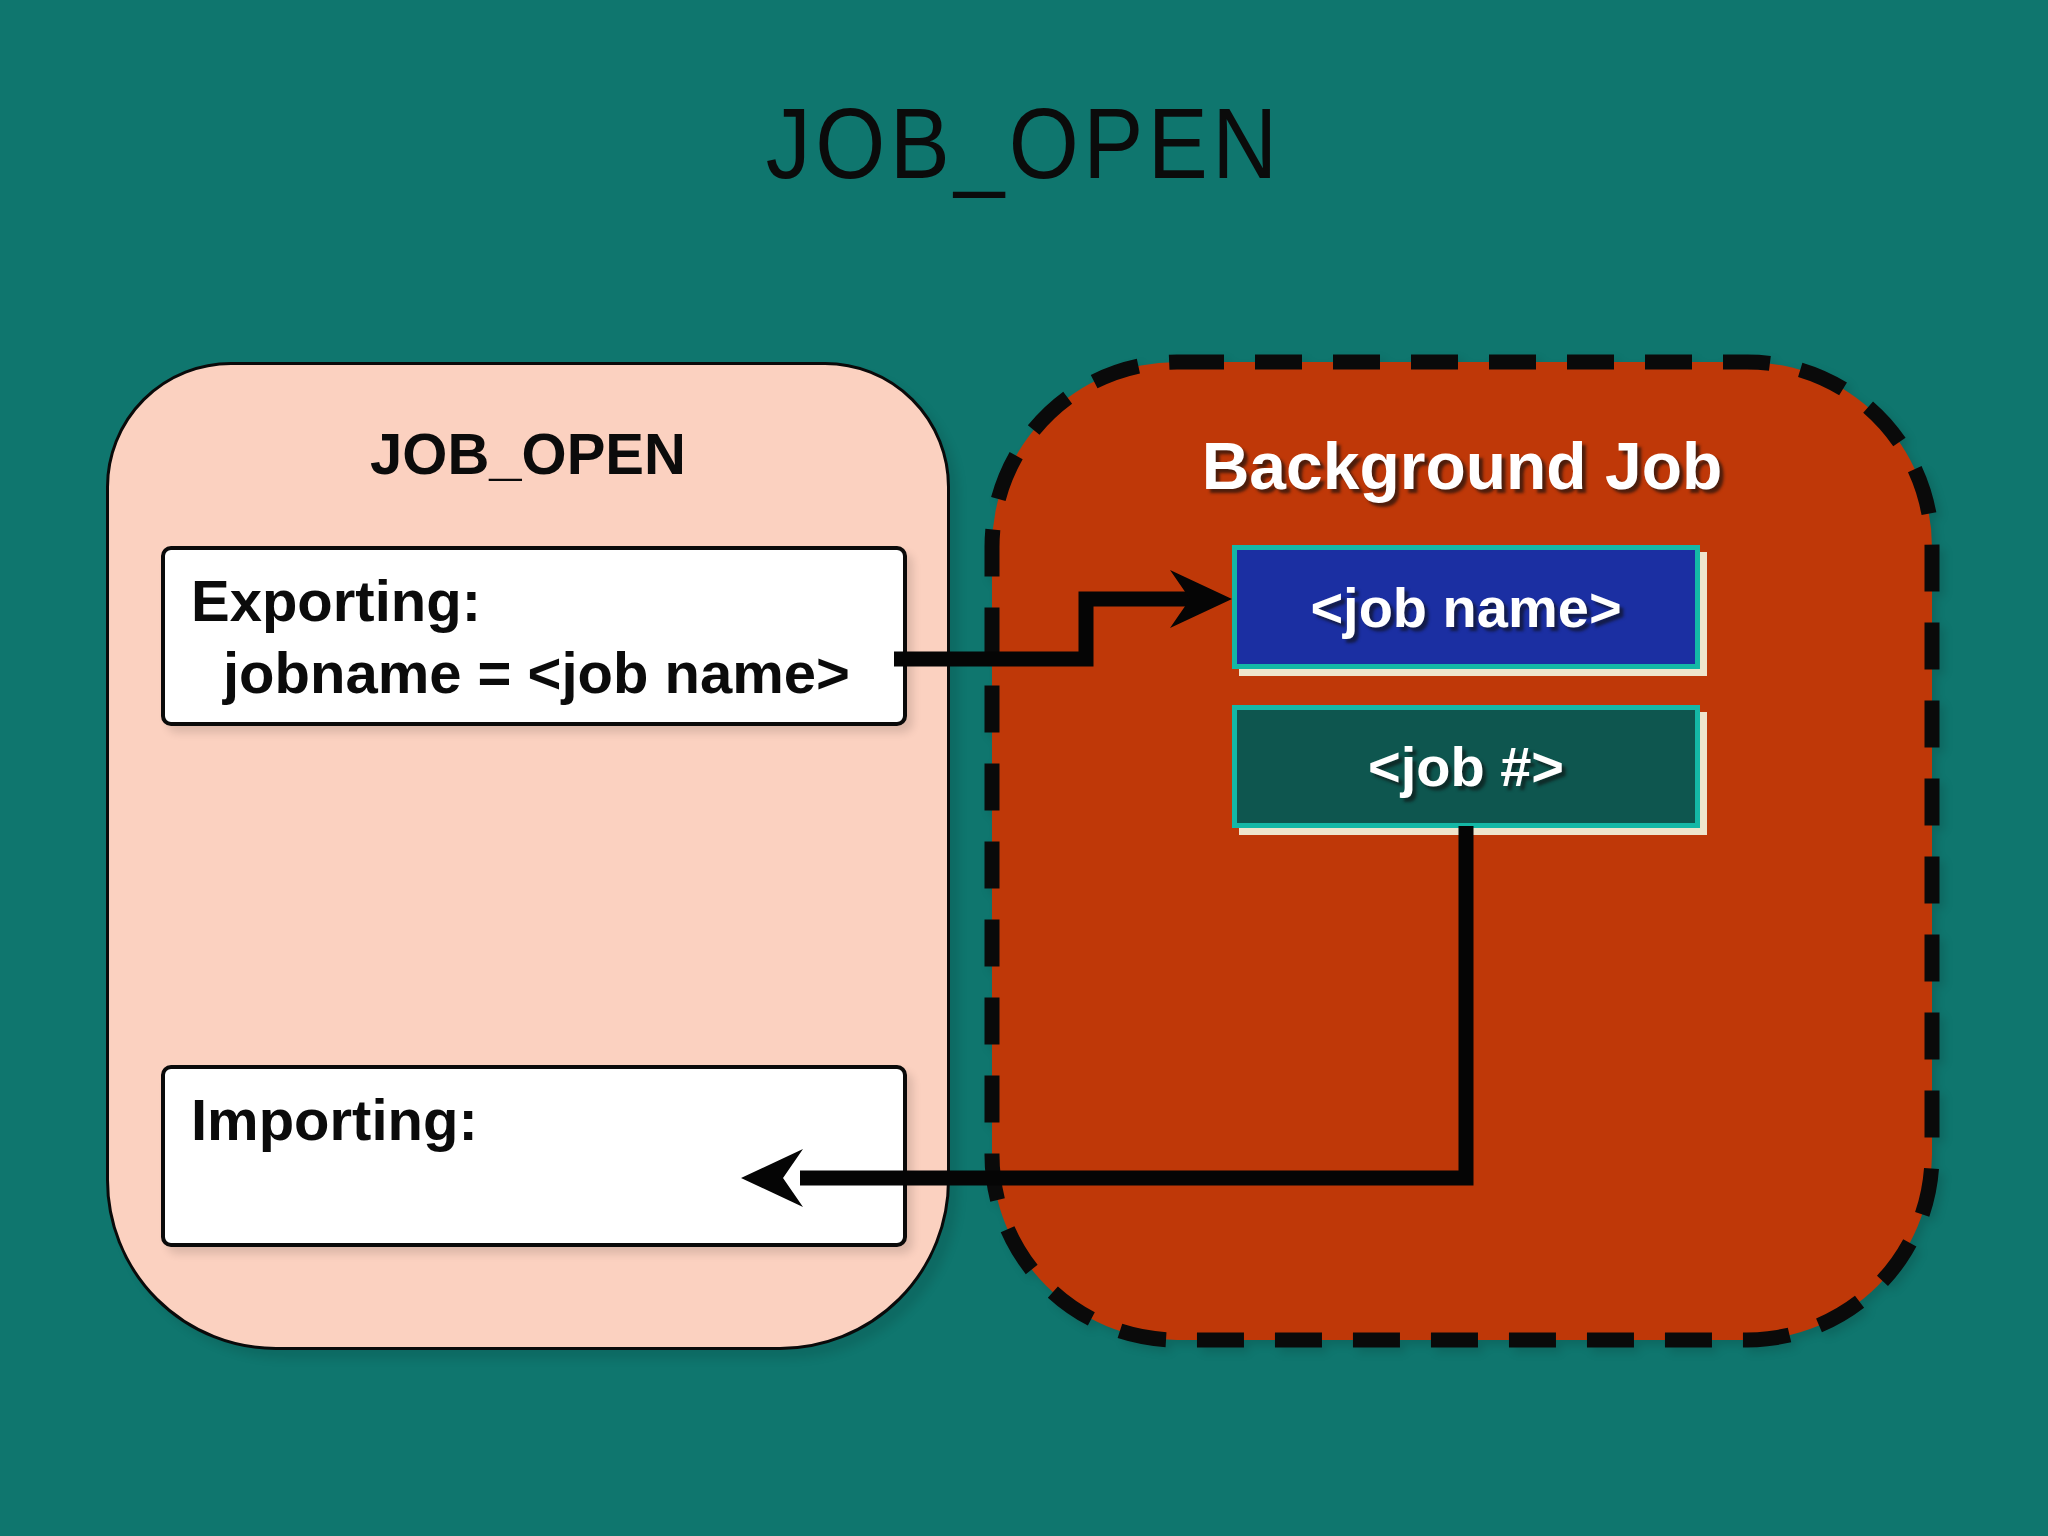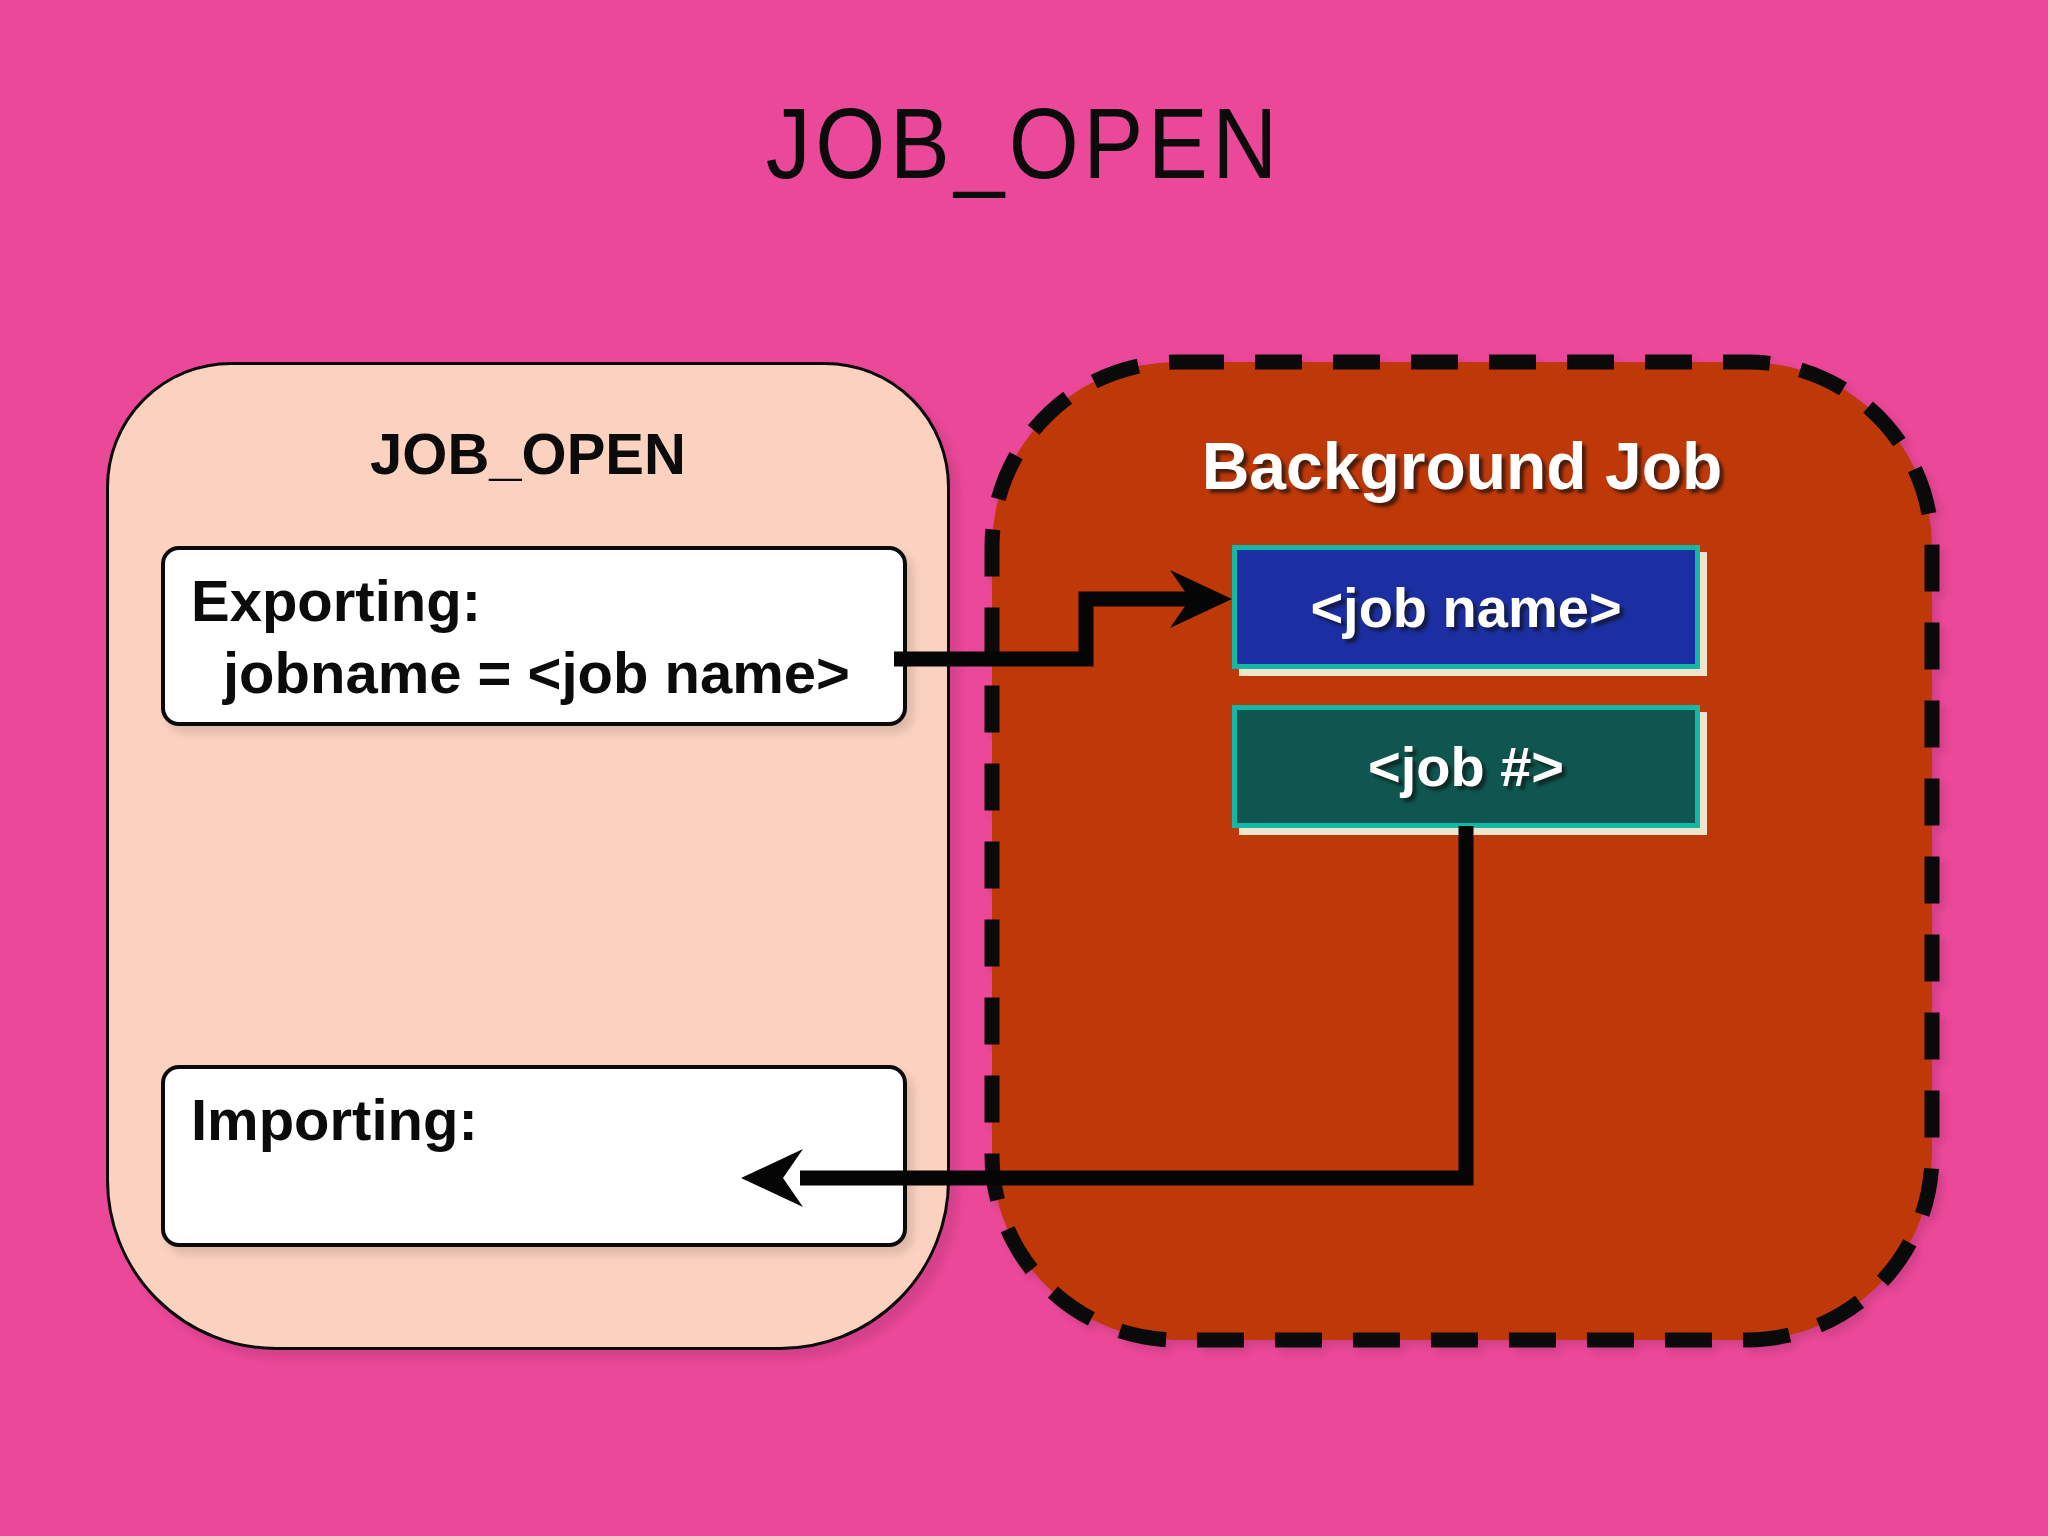--- a/index.html
+++ b/index.html
@@ -6,21 +6,21 @@
     margin: 0;
     padding: 0;
     background: #ffffff;
     font-family: "Liberation Sans", "DejaVu Sans", sans-serif;
   }
   #canvas {
     position: relative;
     width: 2048px;
     height: 1536px;
     overflow: hidden;
-    background: #ec4899;
+    background: #0f766e;
   }
 
   
   .diagram-title {
     position: absolute;
     top: 86px;
     left: 0;
     width: 100%;
     text-align: center;
     font-size: 100px;
@@ -57,21 +57,21 @@
     font-weight: 700;
     color: #0b0b0b;
   }
   .param-box {
     position: absolute;
     left: 52px;
     width: 746px;
     box-sizing: border-box;
     background: #ffffff;
     border: 4px solid #0a0a0a;
-    border-radius: 18px;
+    border-radius: 10px;
     box-shadow: 6px 7px 8px rgba(0,0,0,0.12);
     font-size: 58px;
     font-weight: 700;
     color: #0b0b0b;
     line-height: 72px;
     padding: 15px 0 0 26px;
   }
   .param-box.exporting { top: 181px; height: 180px; }
   .param-box.importing { top: 700px; height: 182px; }
   .param-box .assignment { padding-left: 32px; }

